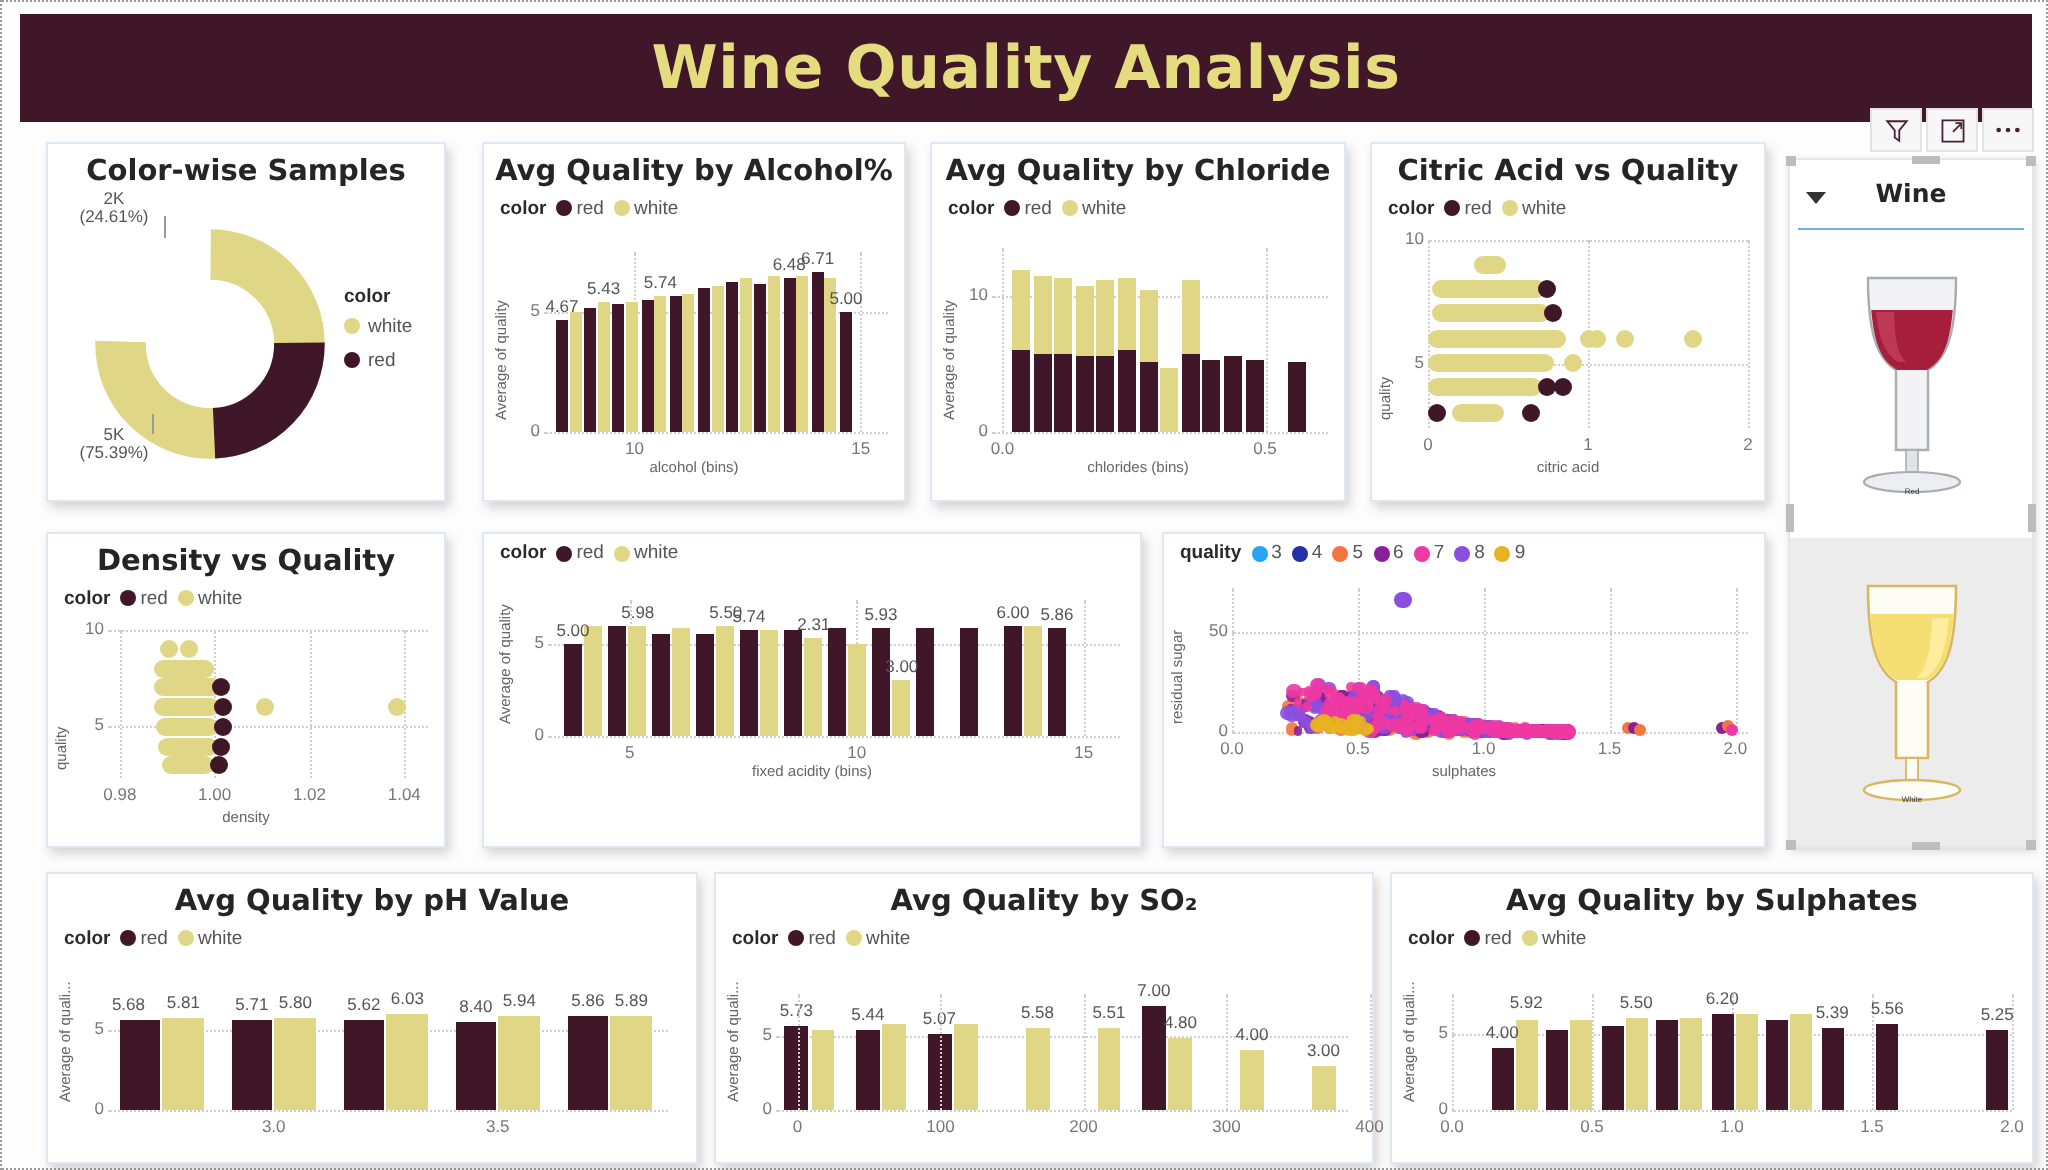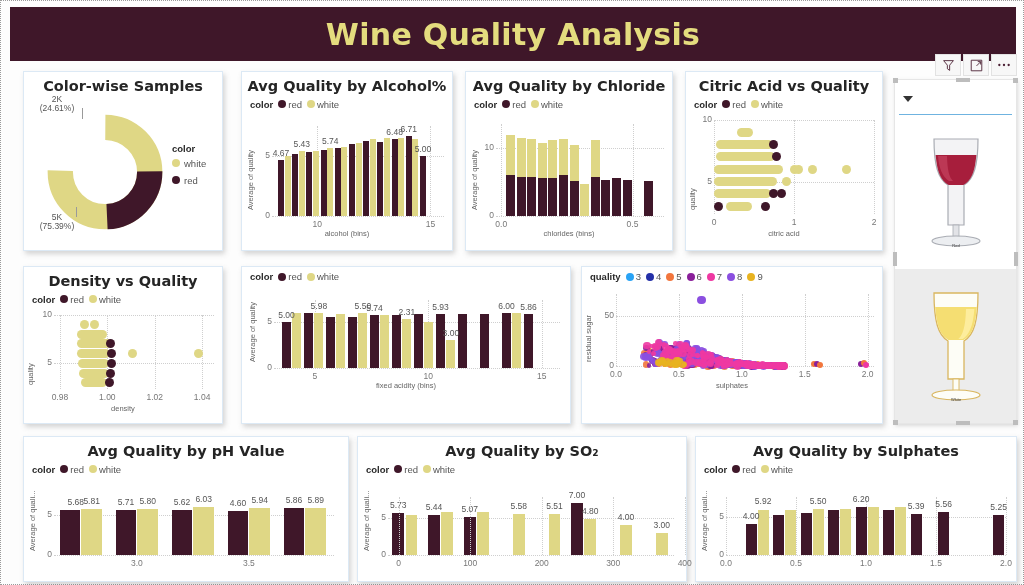--- a/index.html
+++ b/index.html
@@ -1312,33 +1312,33 @@
         </span>
     </div>
     <div class="plot" id="p-ph" style="height:100px;">
         <div class="axis-label-y" style="left:4px; top:24px; height:52px; display:flex; align-items:center;">Average of quali...</div>
         <div class="gridh" style="left:30px; top:80px; width:280px;"></div>
         <div class="tick" style="left:16px; top:74px; width:12px; text-align:right;">0</div>
         <div class="gridh" style="left:30px; top:40.526315789473685px; width:280px;"></div>
         <div class="tick" style="left:16px; top:34.526315789473685px; width:12px; text-align:right;">5</div>
         <div class="bar bar-red" style="left:35.6px; bottom:20px; width:20.72px; height:44.8421052631579px;"></div>
         <div class="bar bar-white" style="left:57.32px; bottom:20px; width:20.72px; height:45.868421052631575px;"></div>
-        <div class="blabel" style="left:31.96px; top:22.157894736842103px; width:28px; text-align:right;">5.68</div>
+        <div class="blabel" style="left:31.96px; top:22.157894736842103px; width:28px; text-align:left;">5.68</div>
         <div class="blabel" style="left:53.68000000000001px; top:21.131578947368425px; width:28px; text-align:center;">5.81</div>
         <div class="bar bar-red" style="left:91.6px; bottom:20px; width:20.72px; height:45.078947368421055px;"></div>
         <div class="bar bar-white" style="left:113.32px; bottom:20px; width:20.72px; height:45.78947368421053px;"></div>
         <div class="blabel" style="left:87.96px; top:21.921052631578945px; width:28px; text-align:center;">5.71</div>
         <div class="blabel" style="left:109.67999999999999px; top:21.210526315789473px; width:28px; text-align:center;">5.80</div>
         <div class="bar bar-red" style="left:147.6px; bottom:20px; width:20.72px; height:44.36842105263158px;"></div>
         <div class="bar bar-white" style="left:169.32px; bottom:20px; width:20.72px; height:47.60526315789474px;"></div>
         <div class="blabel" style="left:143.95999999999998px; top:22.631578947368418px; width:28px; text-align:center;">5.62</div>
         <div class="blabel" style="left:165.68px; top:19.39473684210526px; width:28px; text-align:center;">6.03</div>
         <div class="bar bar-red" style="left:203.6px; bottom:20px; width:20.72px; height:43.57894736842105px;"></div>
         <div class="bar bar-white" style="left:225.32px; bottom:20px; width:20.72px; height:46.89473684210527px;"></div>
-        <div class="blabel" style="left:199.95999999999998px; top:23.421052631578952px; width:28px; text-align:center;">4.60</div>
+        <div class="blabel" style="left:199.95999999999998px; top:23.421052631578952px; width:28px; text-align:center;">8.40</div>
         <div class="blabel" style="left:221.68px; top:20.105263157894733px; width:28px; text-align:center;">5.94</div>
         <div class="bar bar-red" style="left:259.6px; bottom:20px; width:20.72px; height:46.26315789473685px;"></div>
         <div class="bar bar-white" style="left:281.32000000000005px; bottom:20px; width:20.72px; height:46.5px;"></div>
         <div class="blabel" style="left:255.96000000000004px; top:20.73684210526315px; width:28px; text-align:center;">5.86</div>
         <div class="blabel" style="left:277.68000000000006px; top:20.5px; width:28px; text-align:center;">5.89</div>
         <div class="tick" style="left:96.88px; top:83px; width:32px; text-align:center;">3.0</div>
         <div class="tick" style="left:208.88px; top:83px; width:32px; text-align:center;">3.5</div>
       </div>
   </div>
 
@@ -1445,20 +1445,21 @@
         <div class="blabel" style="left:151.1px; top:19.68421052631578px; width:28px; text-align:center;">6.20</div>
         <div class="blabel" style="left:206.1px; top:25.86578947368421px; width:28px; text-align:center;">5.39</div>
         <div class="blabel" style="left:233.6px; top:24.568421052631585px; width:28px; text-align:center;">5.56</div>
         <div class="blabel" style="left:288.6px; top:26.934210526315788px; width:28px; text-align:center;">5.25</div>
       </div>
   </div>
 
   <div id="slicer">
     <div id="slicer-head">
       <div id="slicer-caret"></div>
+      <div id="slicer-title">Wine</div>
     </div>
     <div id="slicer-rule"></div>
 
     <div class="slicer-item">
       <svg width="80" height="126" viewBox="0 0 80 126">
         <path d="M18 10 h44 c0 26 -4 40 -14 46 v40 h-16 v-40 C22 50 18 36 18 10 z" fill="#f3f3f5" stroke="#a9acb3" stroke-width="1.2"></path>
         <path d="M19.6 26 h40.8 c-1.6 18 -5.4 25.6 -13 30 H32.6 C25 51.6 21.2 44 19.6 26 z" fill="#A71E3C"></path>
         <path d="M22 27 h9 c0.4 14 2 21 6 25 h-4 C26.4 47.6 23.2 40 22 27 z" fill="#C84663" opacity=".65"></path>
         <rect x="37" y="96" width="6" height="14" fill="#e2e3e7" stroke="#a9acb3" stroke-width=".8"></rect>
         <ellipse cx="40" cy="112" rx="24" ry="5" fill="#eceef1" stroke="#a9acb3" stroke-width="1.1"></ellipse>

